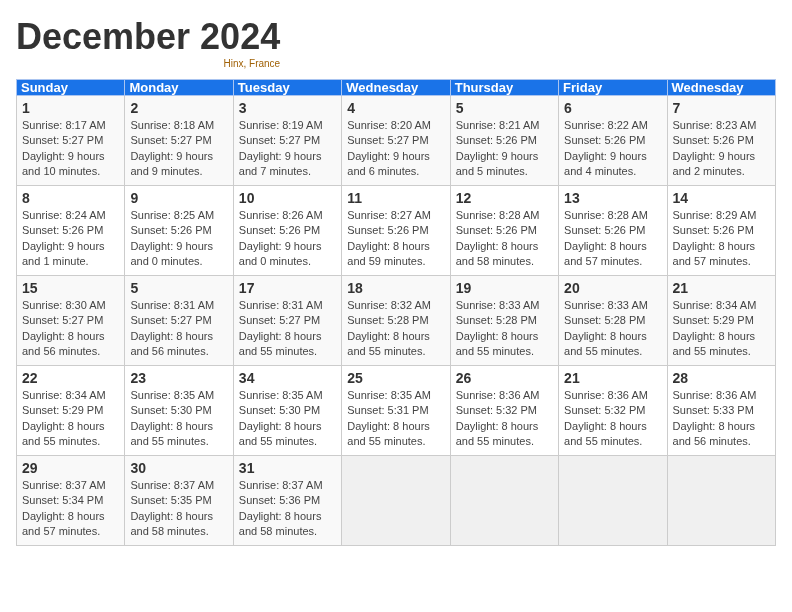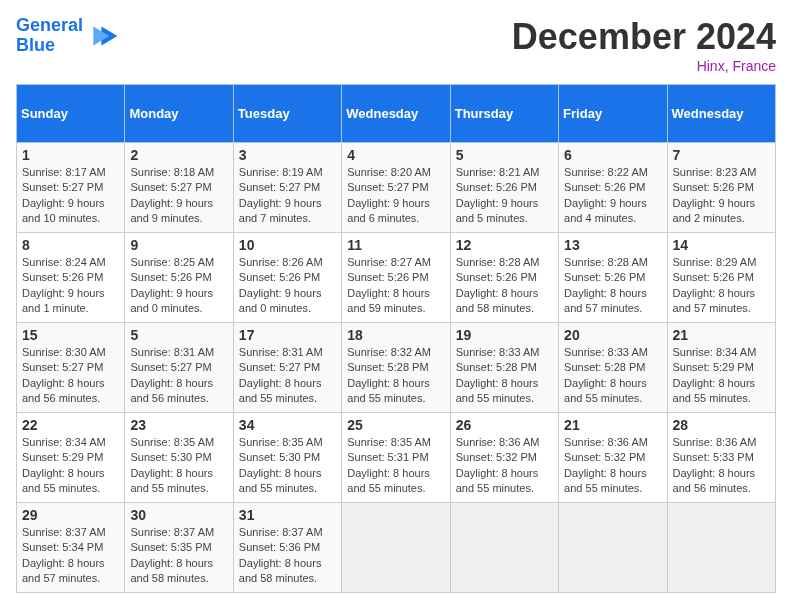--- a/index.html
+++ b/index.html
@@ -36,34 +36,34 @@
     }
     .title-block {
       text-align: right;
     }
     .month-title {
       font-size: 36px;
       font-weight: bold;
       color: #333;
     }
     .location {
-      font-size: 14px;
-      color: #a21caf;
+      font-size: 10px;
+      color: #a16207;
     }
     table {
       width: 100%;
       border-collapse: collapse;
       table-layout: fixed;
     }
     thead tr th {
       background: #1a73e8;
       color: #fff;
       font-size: 13px;
       font-weight: bold;
-      padding: 21px 4px;
+      padding: 0 4px;
       text-align: left;
       border: 1px solid #aac4f0;
     }
     tbody tr td {
       border: 1px solid #ccc;
       vertical-align: top;
       padding: 4px 5px;
       font-size: 11px;
       color: #333;
       height: 90px;
@@ -85,33 +85,20 @@
       line-height: 1.4;
     }
     td.empty {
       background: #f0f0f0 !important;
     }
   </style>
 </head>
 <body>
 
 <div class="header">
-  <div class="logo">
-    <div>
-      <div style="display:flex;align-items:center;">
-        <div class="logo-text">
-          <span>General</span><br><span style="color:#1a73e8;">Blue</span>
-        </div>
-        <svg class="logo-icon" viewBox="0 0 40 40">
-          <polygon points="18,8 38,20 18,32" fill="#1a73e8"></polygon>
-          <polygon points="8,8 28,20 8,32" fill="#5aabf5"></polygon>
-        </svg>
-      </div>
-    </div>
-  </div>
   <div class="title-block">
     <div class="month-title">December 2024</div>
     <div class="location">Hinx, France</div>
   </div>
 </div>
 
 <table>
   <thead>
     <tr>
     <th>Sunday</th>

